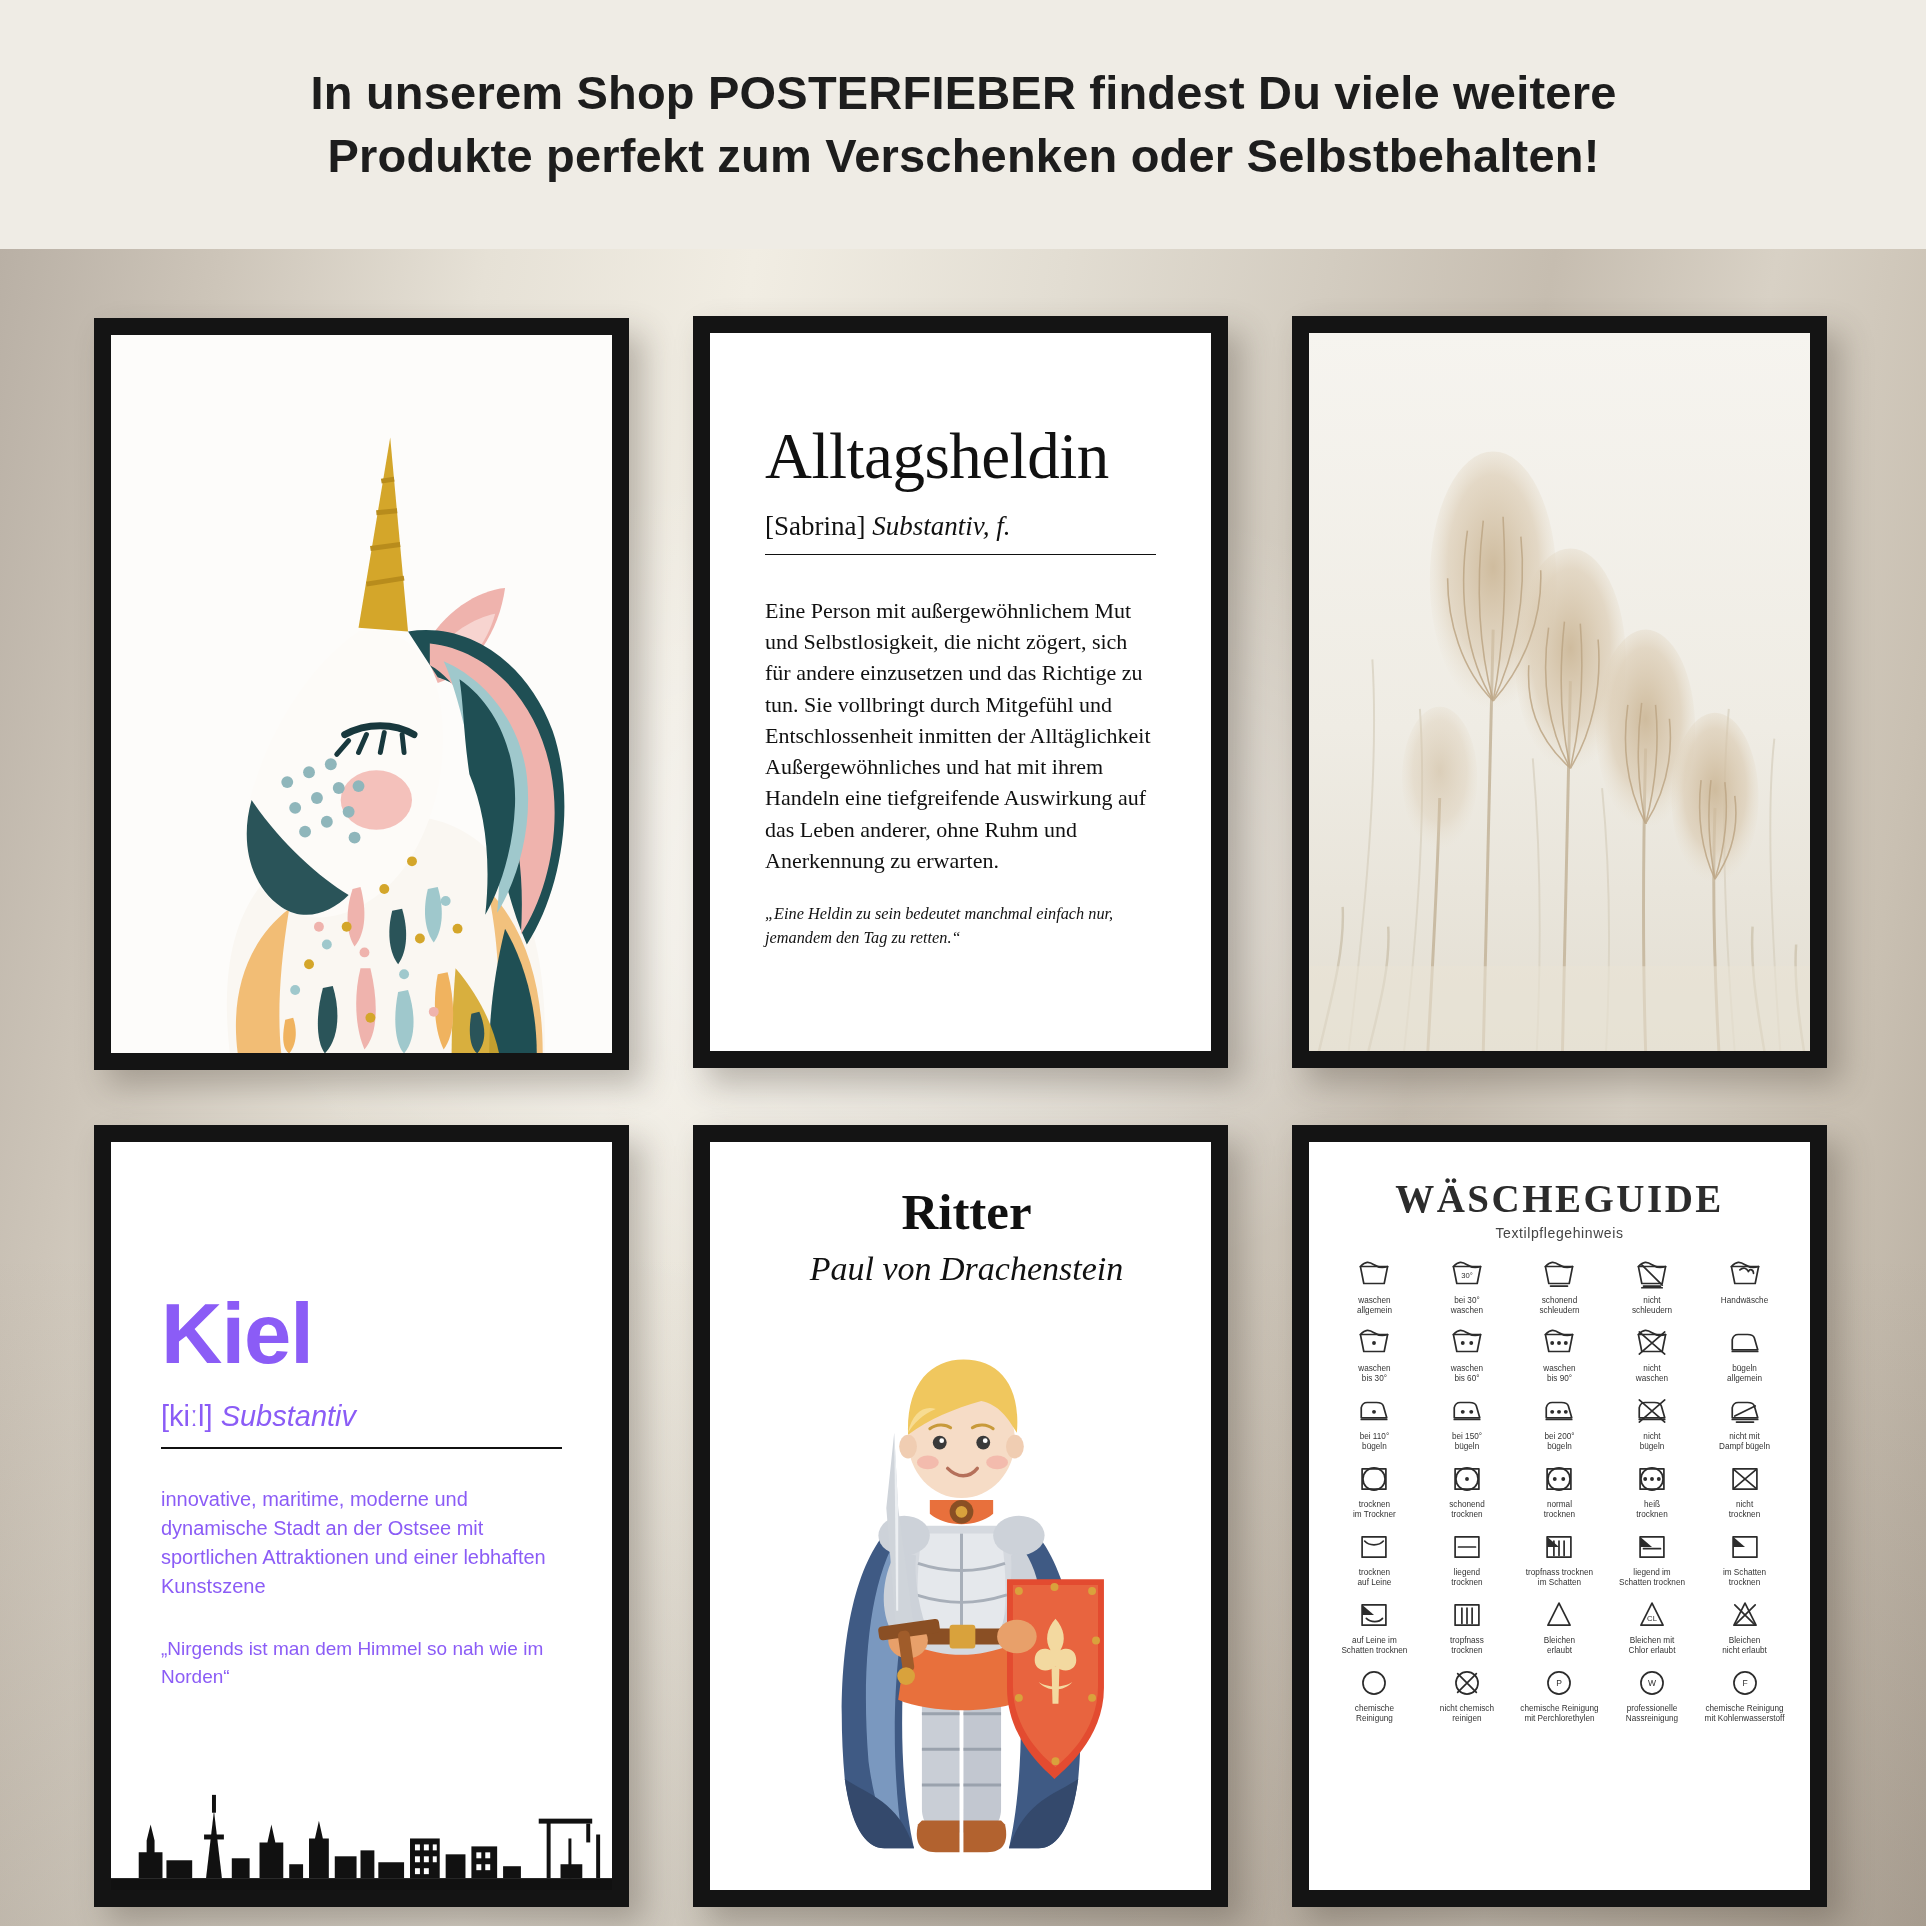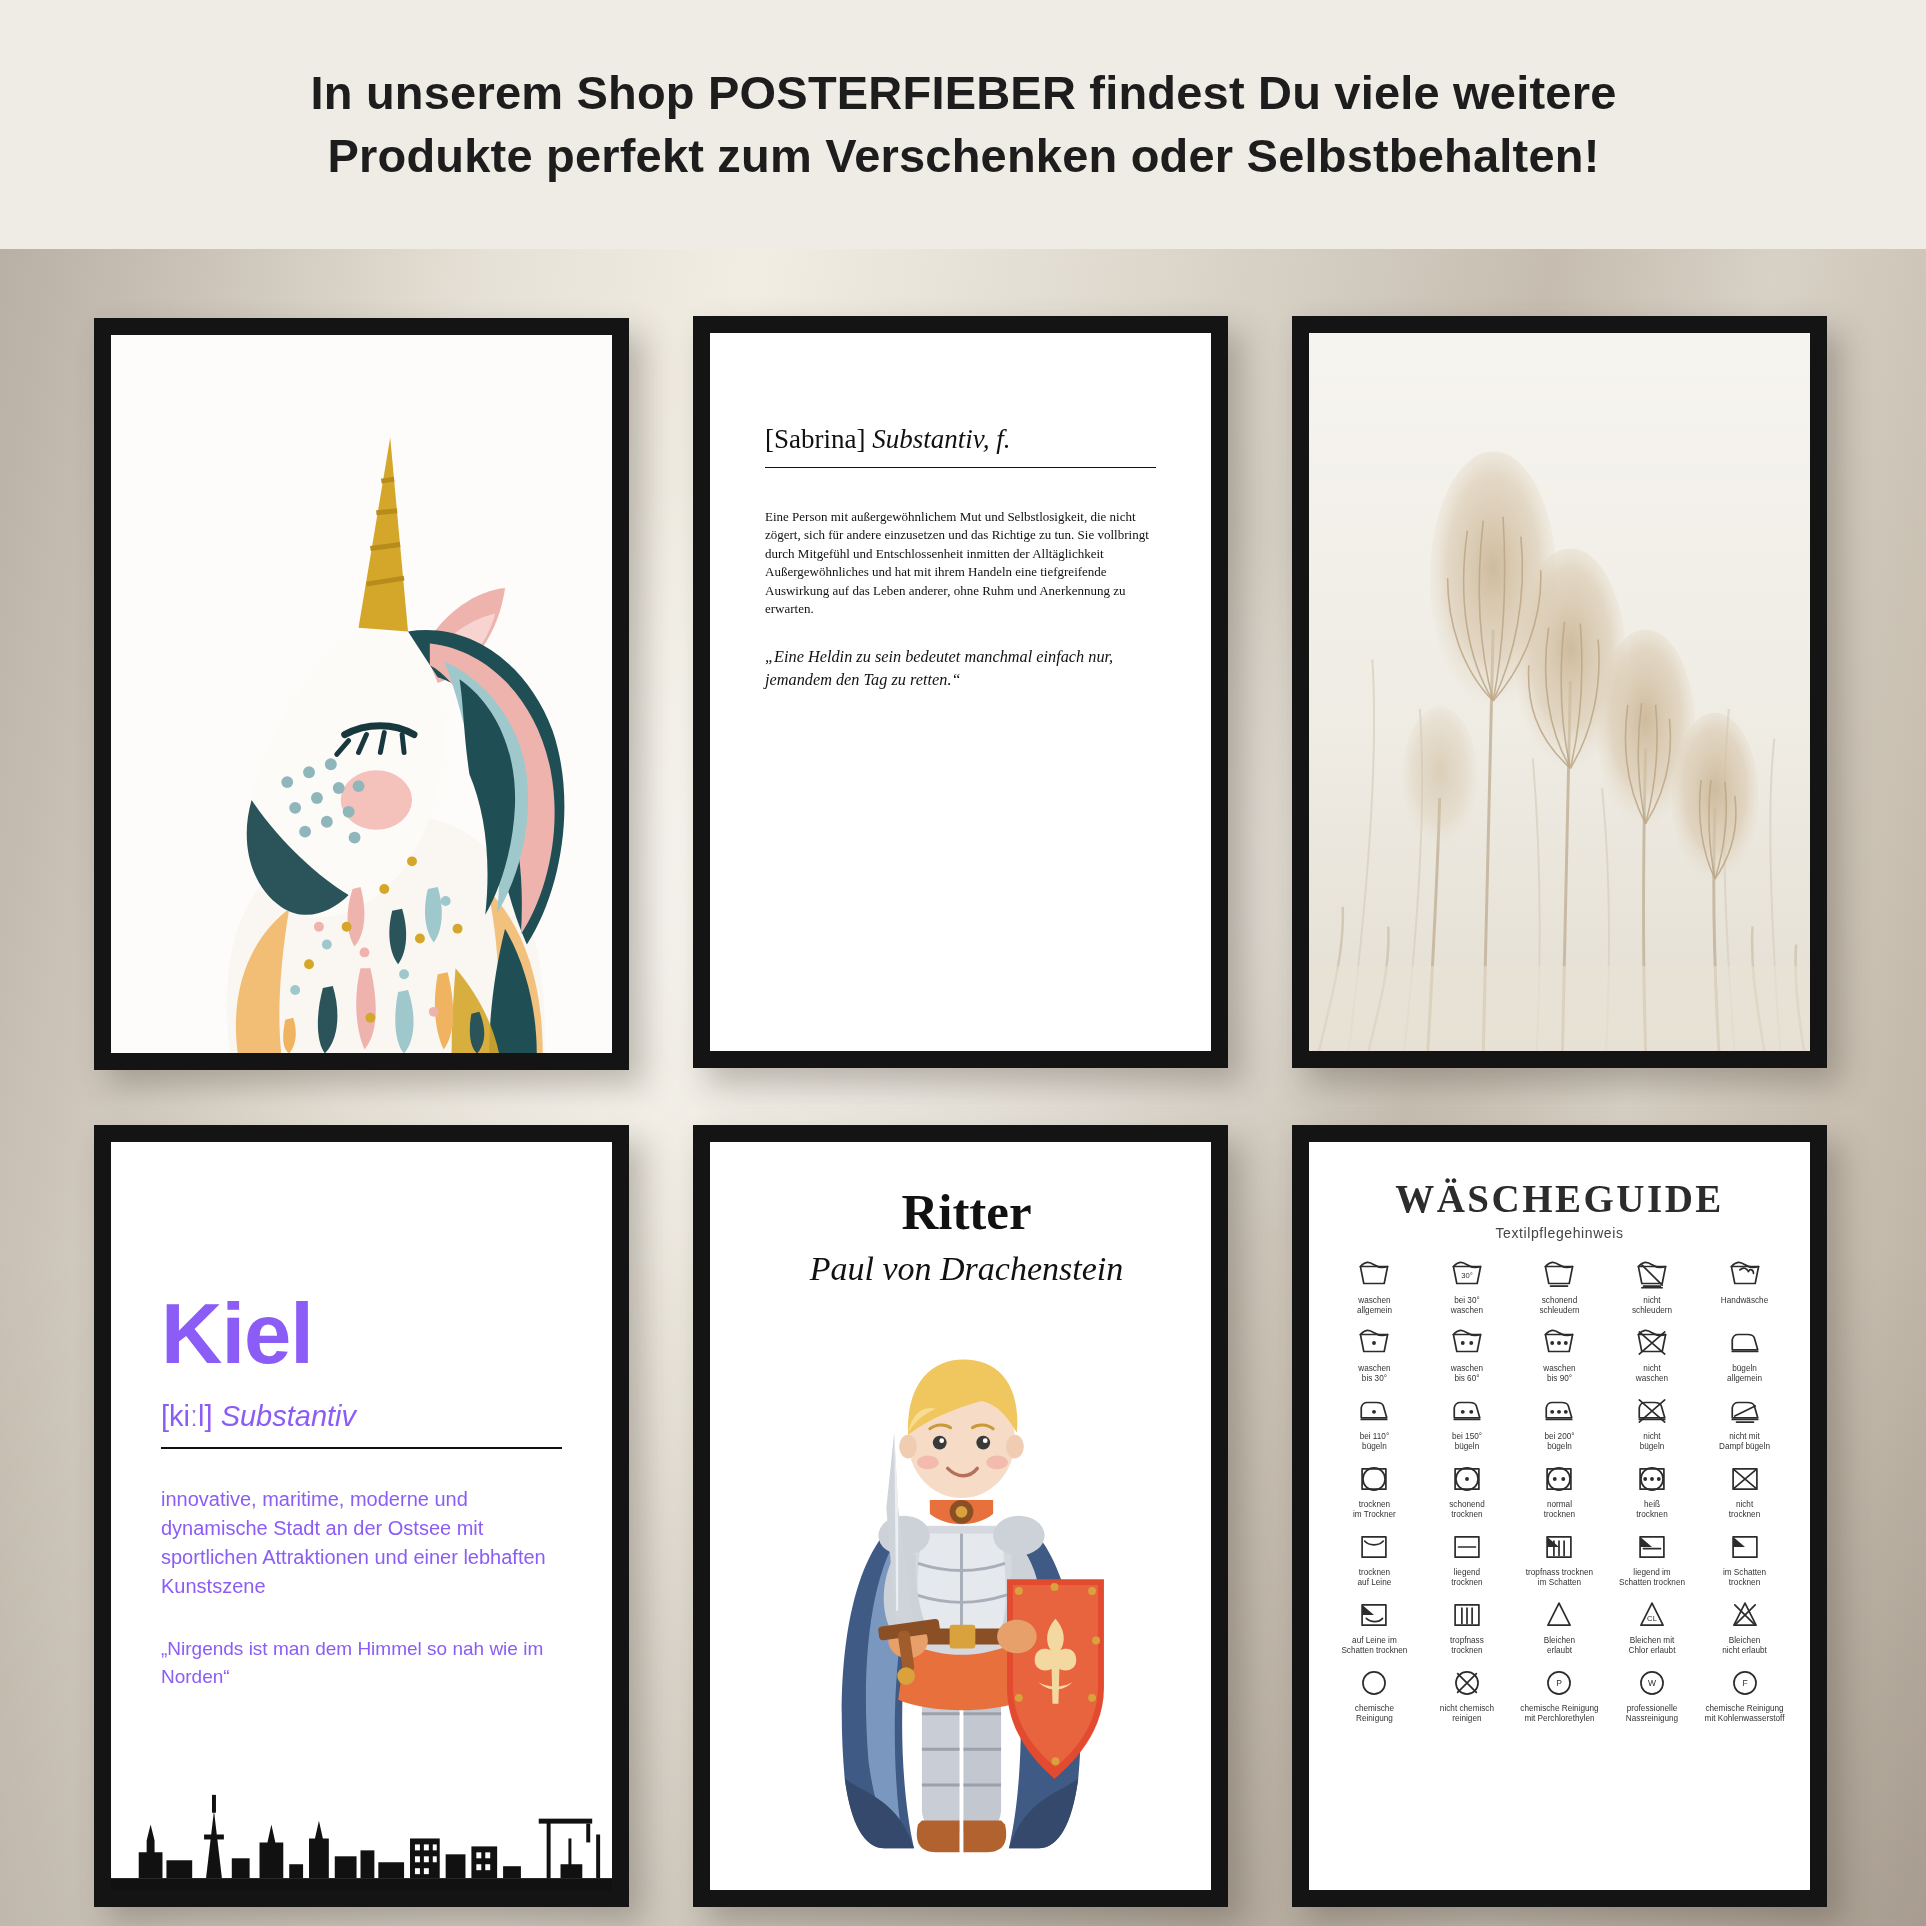--- a/index.html
+++ b/index.html
@@ -115,21 +115,21 @@
     font-size: 27px;
     margin: 0 0 12px 0;
   }
   .def-pron i { font-style: italic; }
   .def-rule {
     border: none;
     border-top: 1.5px solid #111;
     margin: 0 0 40px 0;
   }
   .def-body {
-    font-size: 13px;
+    font-size: 22px;
     line-height: 1.42;
     text-align: left;
     margin: 0 0 26px 0;
   }
   .def-syn {
     font-size: 17.3px;
     line-height: 1.42;
     margin: 0 0 36px 0;
   }
   .def-syn b { font-weight: bold; }
@@ -367,20 +367,21 @@
             <circle cx="326" cy="684" r="5"></circle>
           <circle cx="210" cy="598" r="5"></circle>
         </g>
       </svg>
     </div>
   </div>
 
   <div class="frame" id="frame-alltags">
     <div class="mat">
       <div class="def-poster">
+        <h1 class="def-title">Alltagsheldin</h1>
         <div class="def-pron">
           <span>[Sabrina]</span>
           <i>Substantiv, f.</i>
         </div>
         <hr class="def-rule">
         <p class="def-body">Eine Person mit außergewöhnlichem Mut und Selbstlosigkeit, die nicht zögert, sich für andere einzusetzen und das Richtige zu tun. Sie vollbringt durch Mitgefühl und Entschlossenheit inmitten der Alltäglichkeit Außergewöhnliches und hat mit ihrem Handeln eine tiefgreifende Auswirkung auf das Leben anderer, ohne Ruhm und Anerkennung zu erwarten.</p>
         <p class="def-quote">„Eine Heldin zu sein bedeutet manchmal einfach nur, jemandem den Tag zu retten.“</p>
       </div>
     </div>
   </div>

